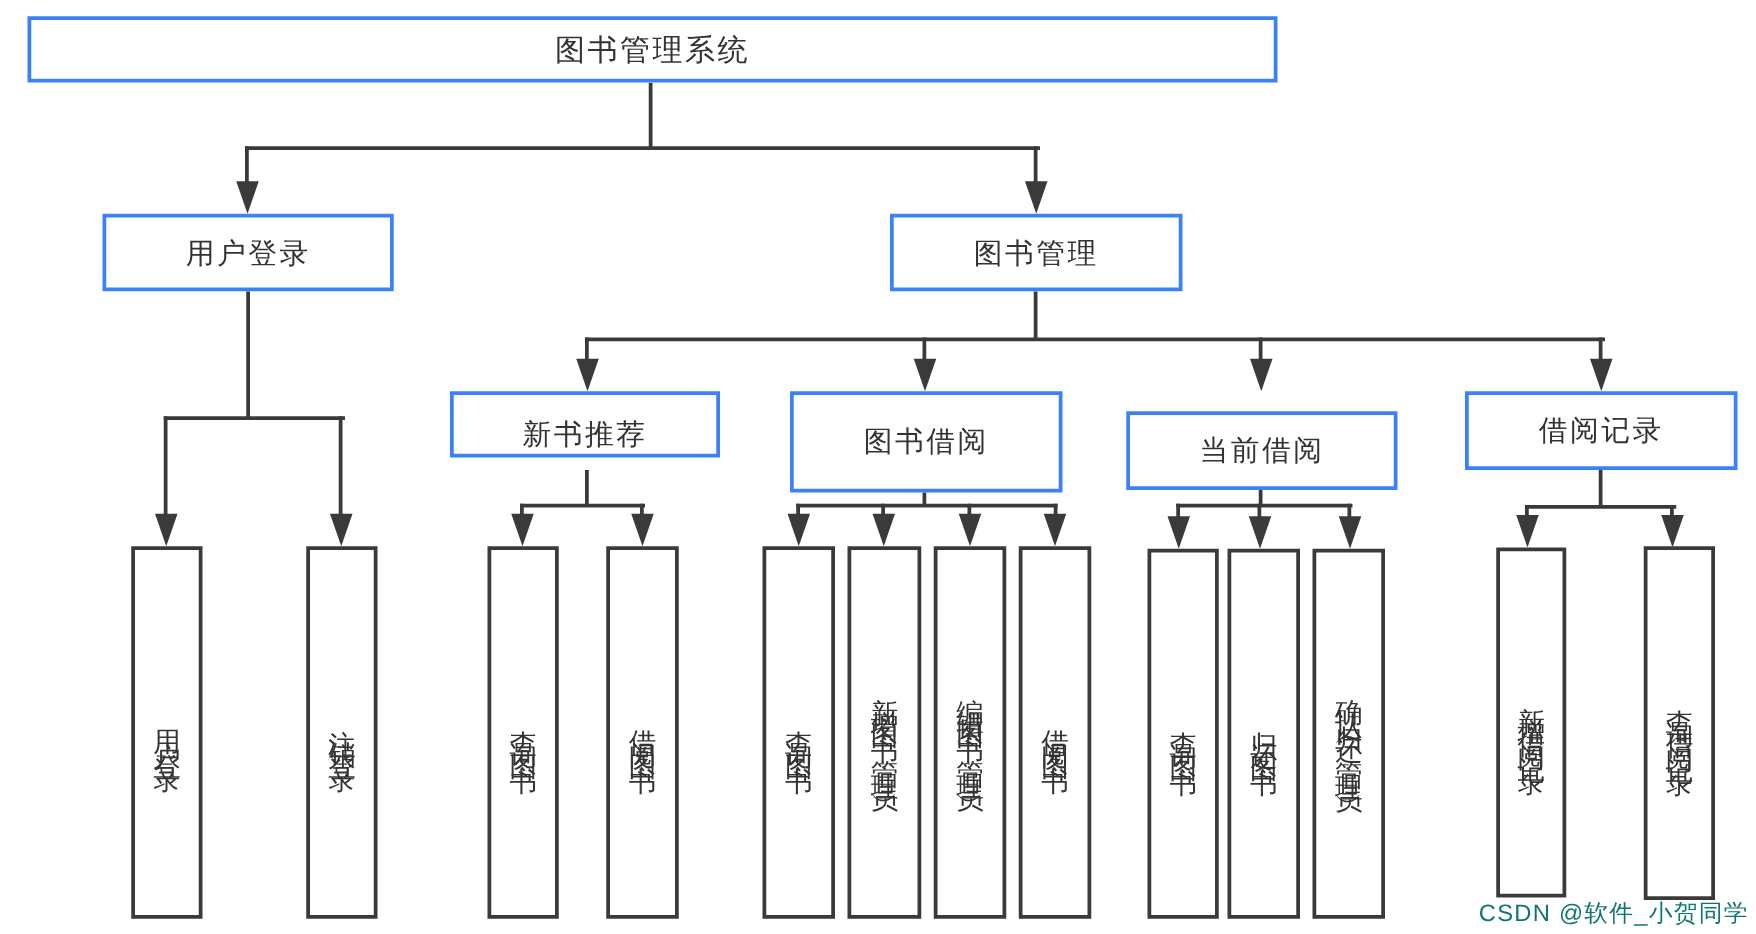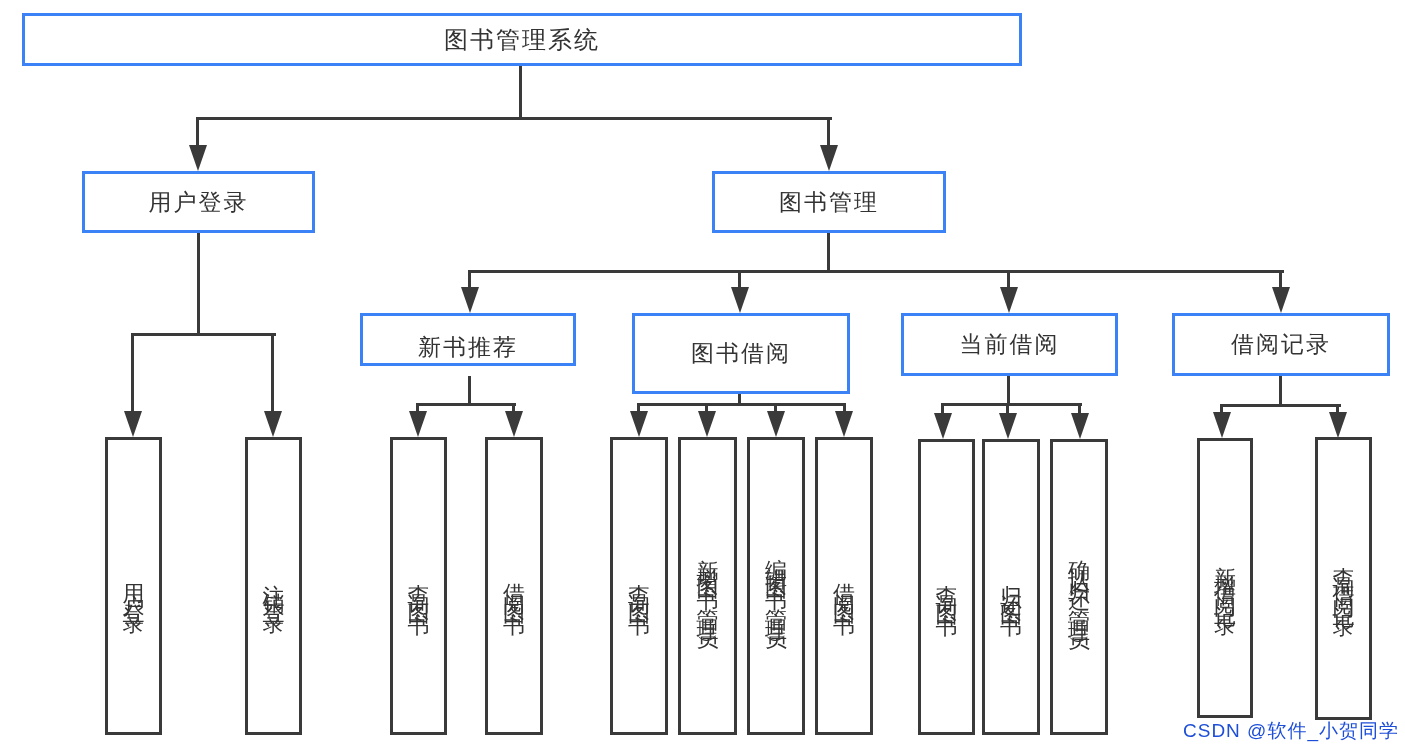--- a/index.html
+++ b/index.html
@@ -22,21 +22,21 @@
     font-size:22px;letter-spacing:10px;color:#333333;line-height:1;
   }
   .ln{position:absolute;background:#3a3a3a;z-index:1;}
   .ah{
     position:absolute;width:0;height:0;z-index:1;
     border-left:9px solid transparent;border-right:9px solid transparent;
     border-top:26px solid #3a3a3a;
   }
   .watermark{
     position:absolute;left:1183px;top:718px;z-index:5;
-    font-size:19px;letter-spacing:1px;color:#1d4ed8;white-space:nowrap;
+    font-size:19px;letter-spacing:1px;color:#0f766e;white-space:nowrap;
   }
 </style>
 </head>
 <body>
 
 <div id="canvas">
 
   <div class="hbox root" style="left:22px;top:13px;width:1000px;height:53px;">
     <span>图书管理系统</span>
   </div>
@@ -47,21 +47,21 @@
   <div class="hbox" style="left:712px;top:171px;width:234px;height:62px;">
     <span>图书管理</span>
   </div>
 
   <div class="hbox" style="left:360px;top:313px;width:216px;height:53px;align-items:flex-end;">
     <span>新书推荐</span>
   </div>
   <div class="hbox" style="left:632px;top:313px;width:218px;height:81px;">
     <span>图书借阅</span>
   </div>
-  <div class="hbox" style="left:901px;top:313px;width:217px;height:63px;">
+  <div class="hbox" style="left:901px;top:329px;width:217px;height:63px;">
     <span>当前借阅</span>
   </div>
   <div class="hbox" style="left:1172px;top:313px;width:218px;height:63px;">
     <span>借阅记录</span>
   </div>
 
   <div class="vbox" style="left:105px;top:437px;width:57px;height:298px;">
     <span>用户登录</span>
   </div>
   <div class="vbox" style="left:245px;top:437px;width:57px;height:298px;">

